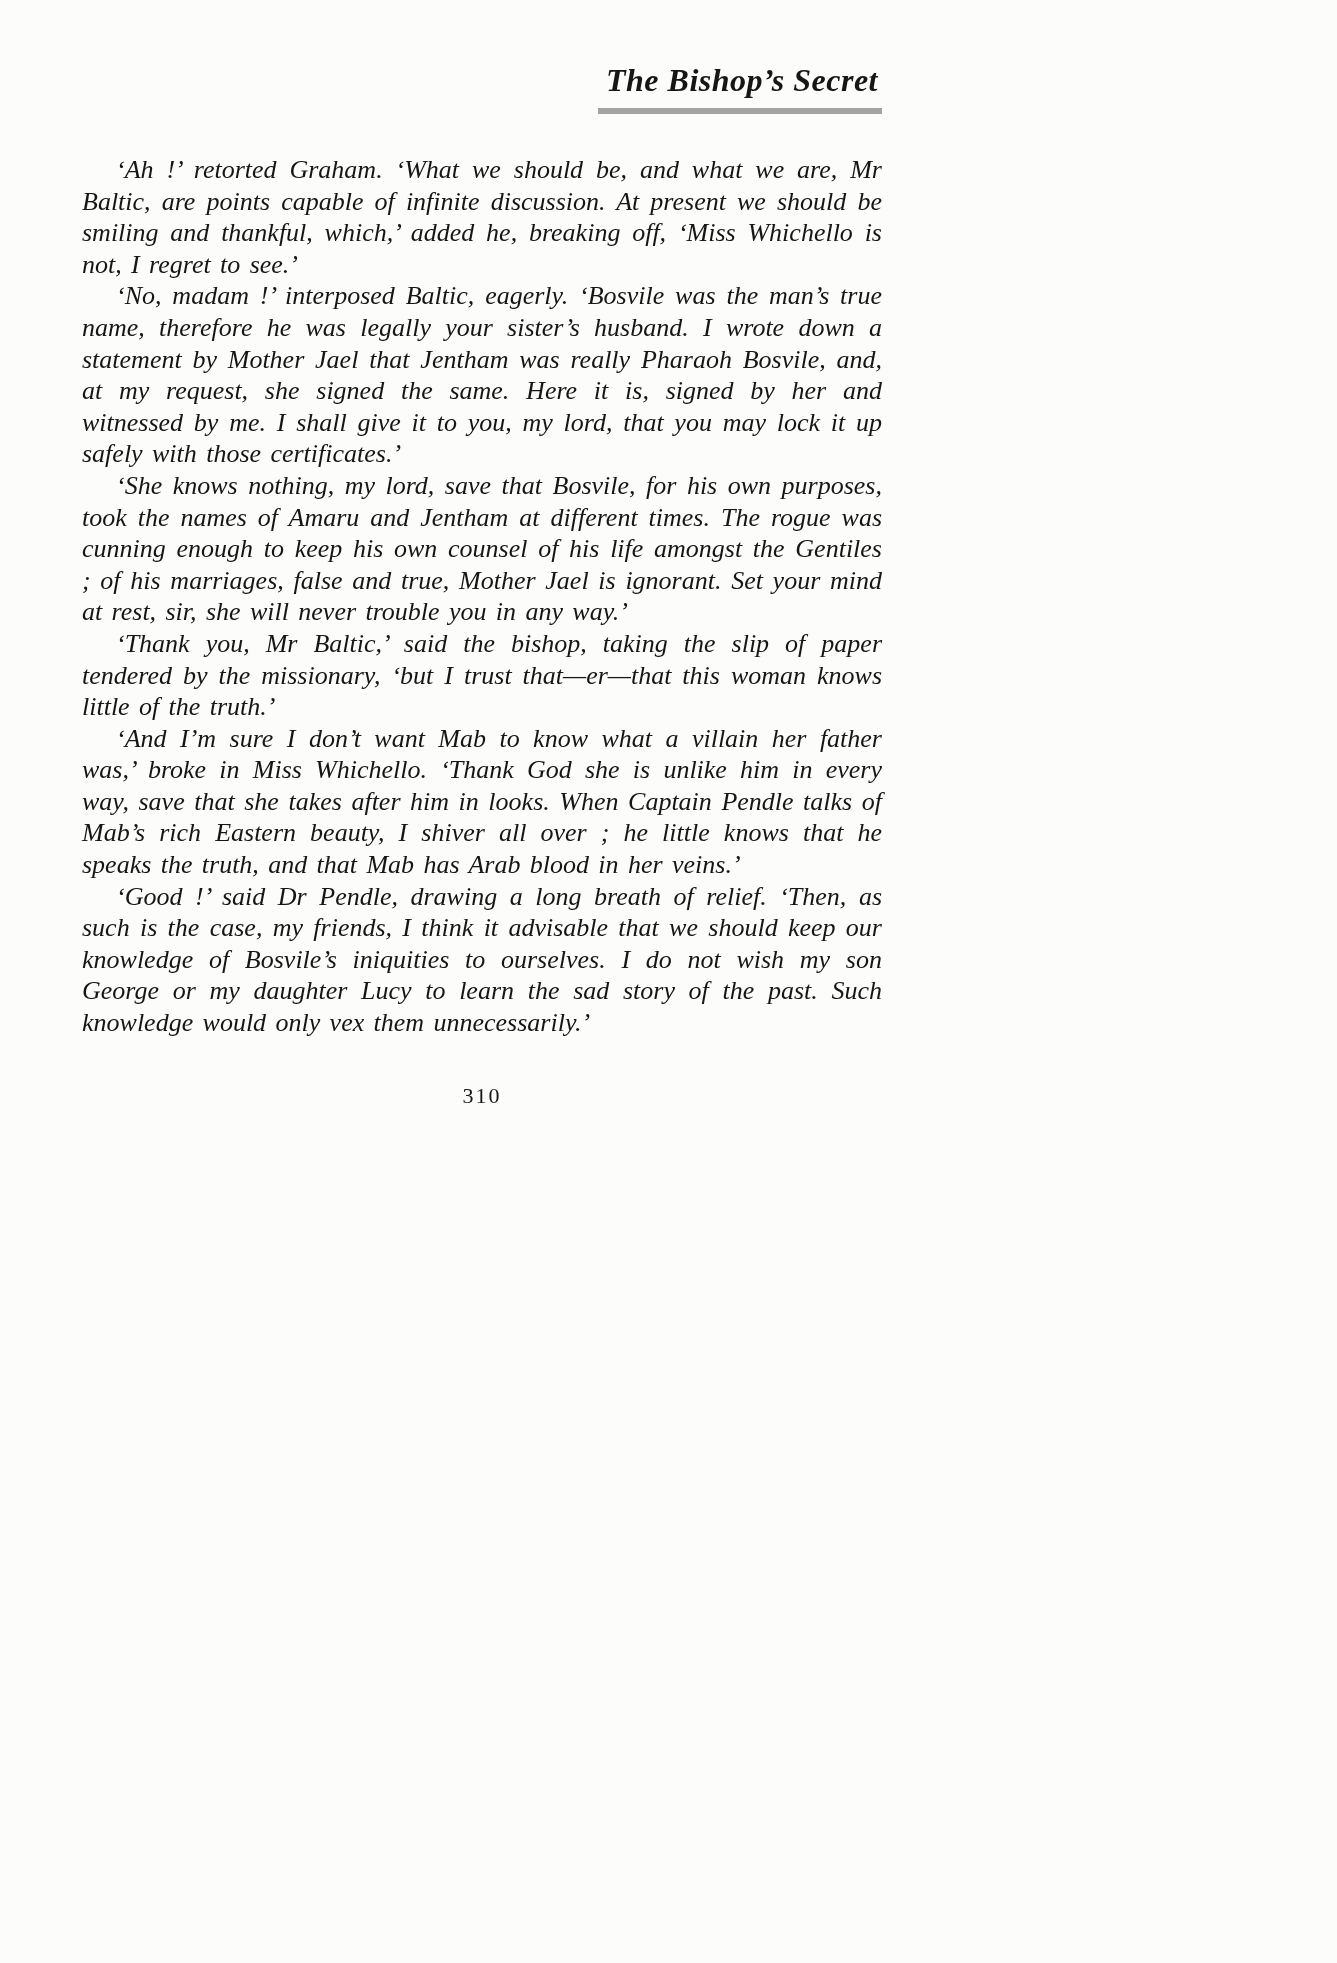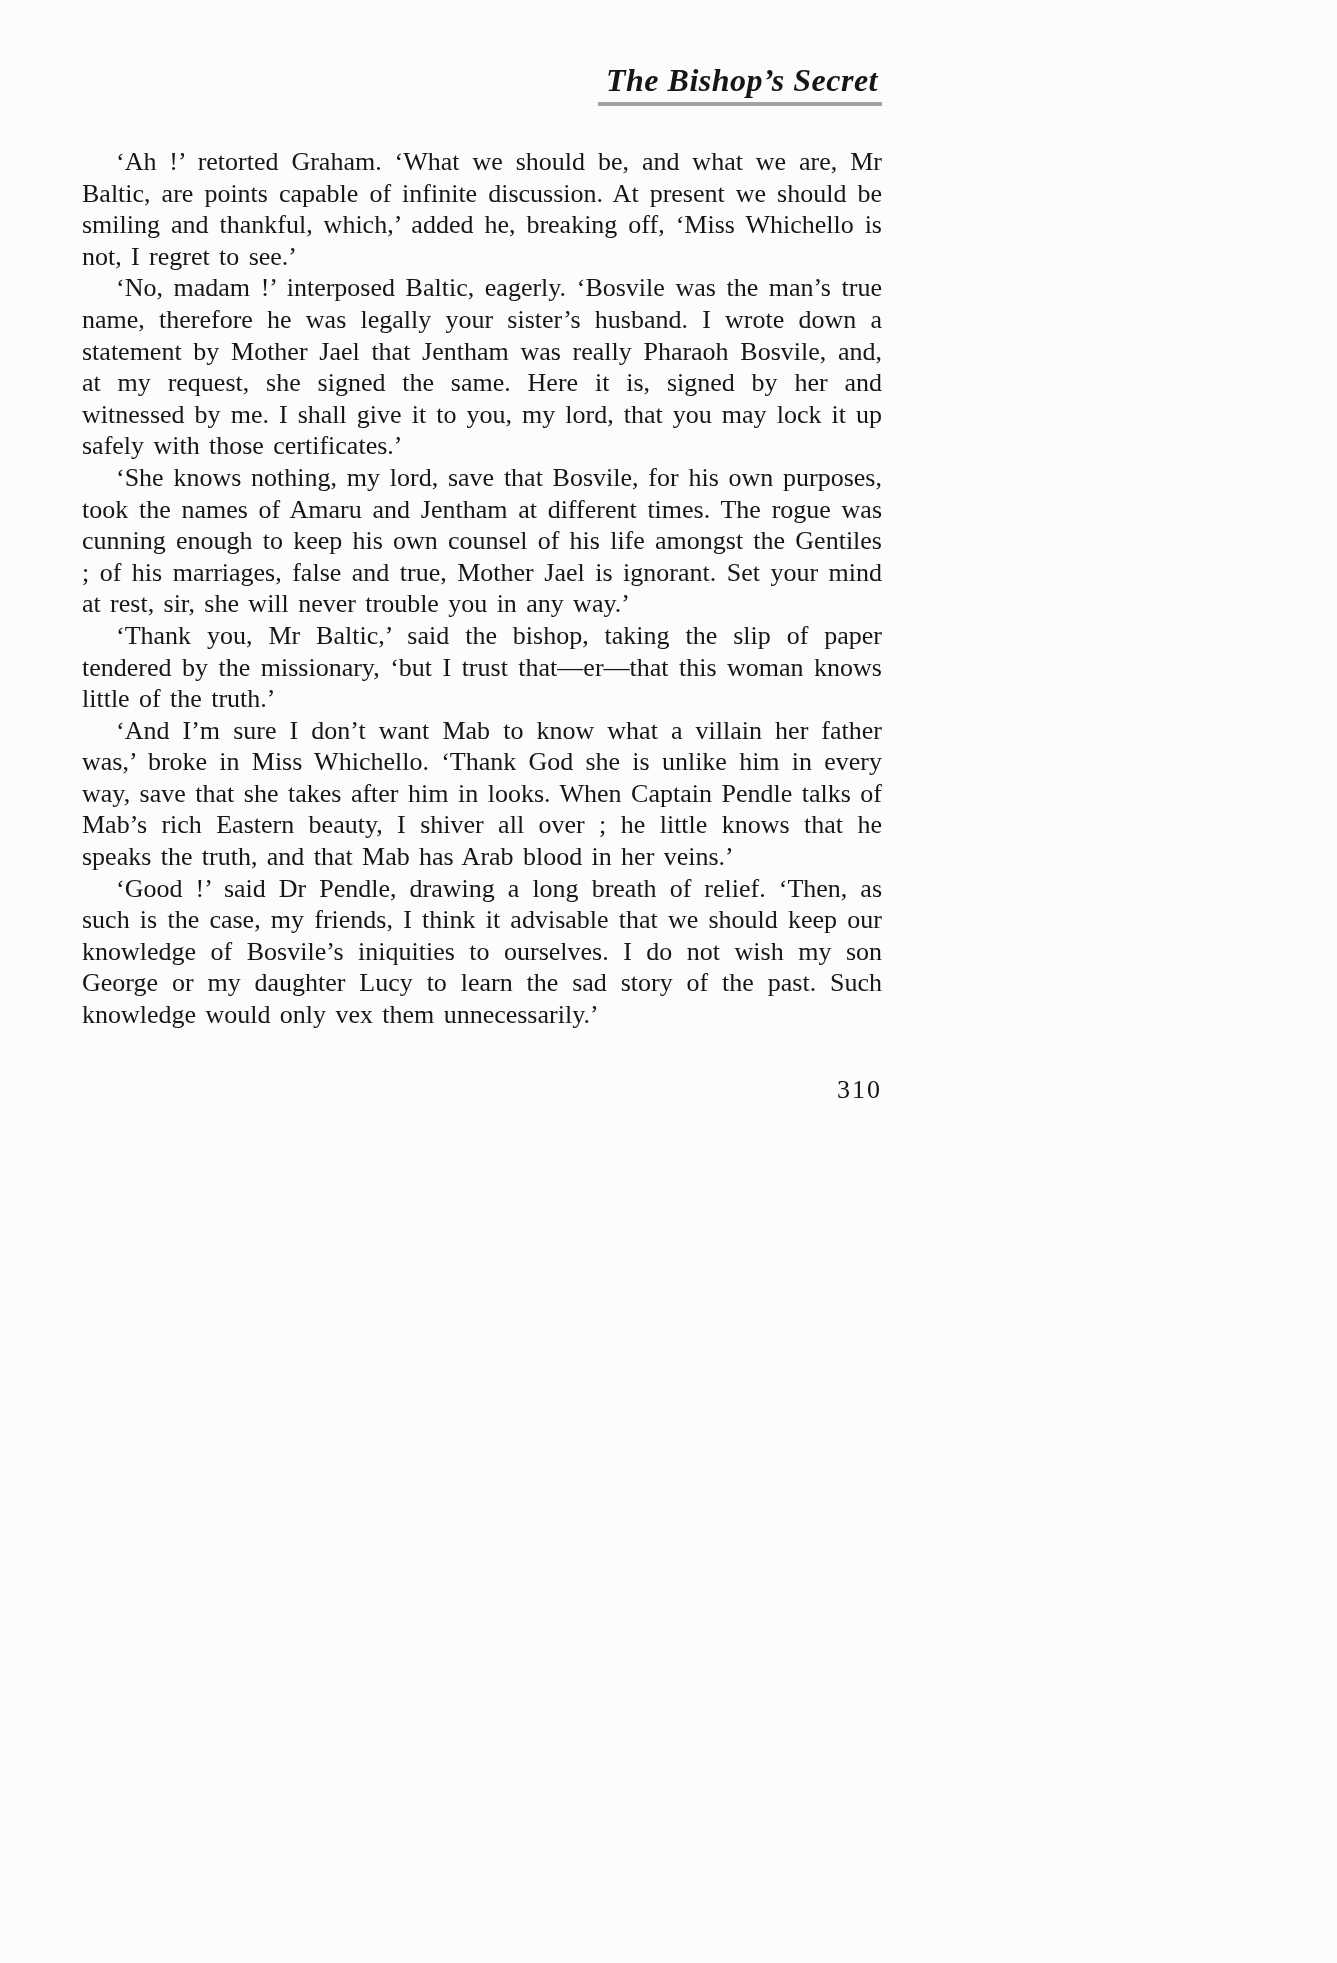--- a/index.html
+++ b/index.html
@@ -23,41 +23,42 @@
     width: 800px;
     margin-left: 82px;
     text-align: right;
   }
   .running-head-title {
     display: inline-block;
     font-style: italic;
     font-weight: bold;
     font-size: 32px;
     letter-spacing: 0.5px;
-    padding: 0 4px 3px 8px;
-    border-bottom: 4px solid #a3a3a3;
+    padding: 0 4px 9px 8px;
+    border-bottom: 6px solid #a3a3a3;
   }
   .text-block {
     width: 800px;
     margin: 40px 0 0 82px;
     font-size: 26px;
     line-height: 31.6px;
     text-align: justify;
     word-spacing: 0.11em;
+    font-style: italic;
   }
   .text-block p {
     margin: 0;
     text-indent: 34px;
   }
   .page-number {
     width: 800px;
     margin-left: 82px;
     margin-top: 44px;
-    text-align: right;
-    font-size: 26px;
+    text-align: center;
+    font-size: 22px;
     letter-spacing: 2px;
   }
 </style>
 </head>
 <body>
 
 <div class="scan-page">
 
   <div class="running-head">
     <span class="running-head-title">The Bishop’s Secret</span>

